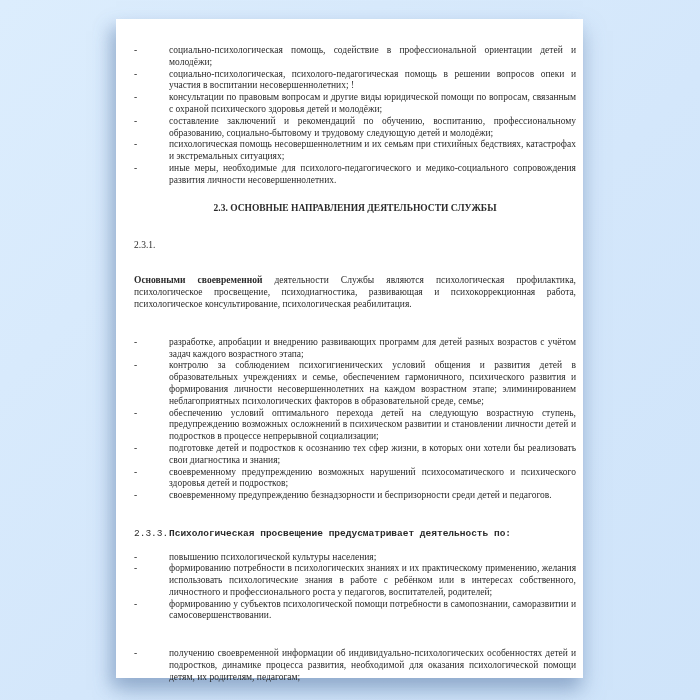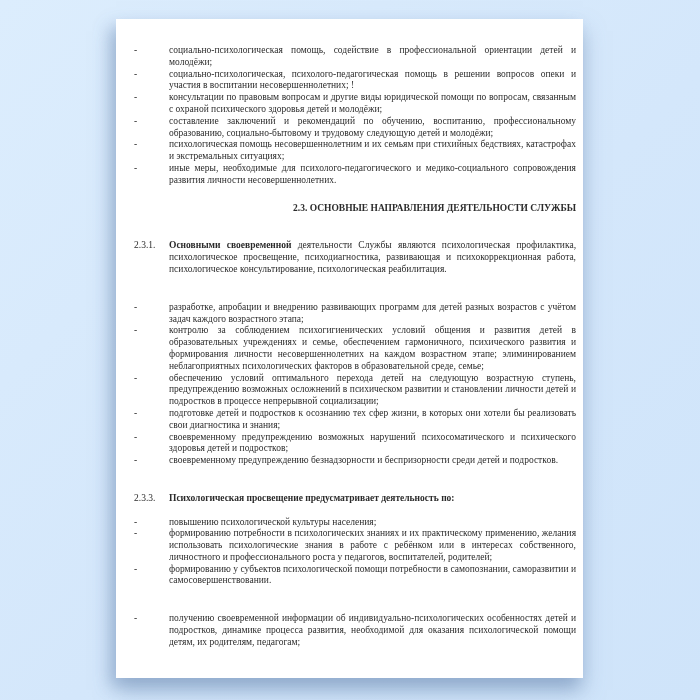--- a/index.html
+++ b/index.html
@@ -20,25 +20,25 @@
     padding:26px 7px 0 18px;
     color:#2b2b2b;
     font-size:9.5px;line-height:11.8px;
   }
   .row{display:flex;align-items:flex-start;}
   .marker{flex:0 0 35px;text-align:left;}
   .num{flex:0 0 35px;}
   .txt{flex:1 1 auto;text-align:justify;}
   .bold{font-weight:bold;}
   .heading{
-    text-align:right;font-weight:bold;
+    text-align:center;font-weight:bold;
     margin:16px 0 14px 0;
   }
-  .section{margin-top:26px;}
-  .gap-below{margin-bottom:11.8px;}
+  .section{margin-top:26px;flex-direction:column;}
+  .gap-below{margin-bottom:11.8px;font-family:Liberation Mono, monospace;}
   .intro-list{margin:0;}
 </style>
 </head>
 <body>
 
 <div class="bg-vignette"></div>
 
 <div class="page">
 
   <div class="intro-list">
@@ -91,21 +91,21 @@
     <div class="row">
       <span class="marker">-</span>
       <span class="txt">подготовке детей и подростков к осознанию тех сфер жизни, в которых они хотели бы реализовать свои диагностика и знания;</span>
     </div>
     <div class="row">
       <span class="marker">-</span>
       <span class="txt">своевременному предупреждению возможных нарушений психосоматического и психического здоровья детей и подростков;</span>
     </div>
     <div class="row">
       <span class="marker">-</span>
-      <span class="txt">своевременному предупреждению безнадзорности и беспризорности среди детей и подростков.</span>
+      <span class="txt">своевременному предупреждению безнадзорности и беспризорности среди детей и педагогов.</span>
     </div>
   </div>
 
   <div class="section">
     <div class="row gap-below">
       <span class="num">2.3.3.</span>
       <span class="txt bold">Психологическая просвещение предусматривает деятельность по:</span>
     </div>
     <div class="row">
       <span class="marker">-</span>

